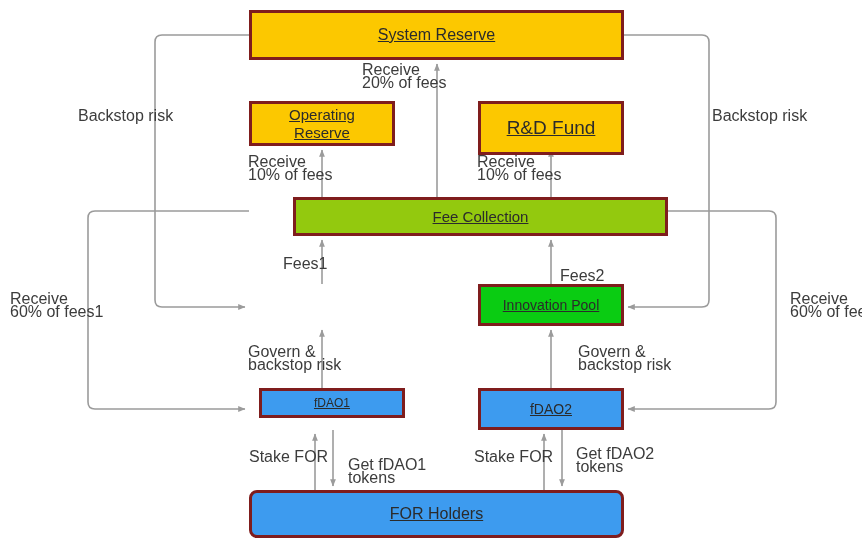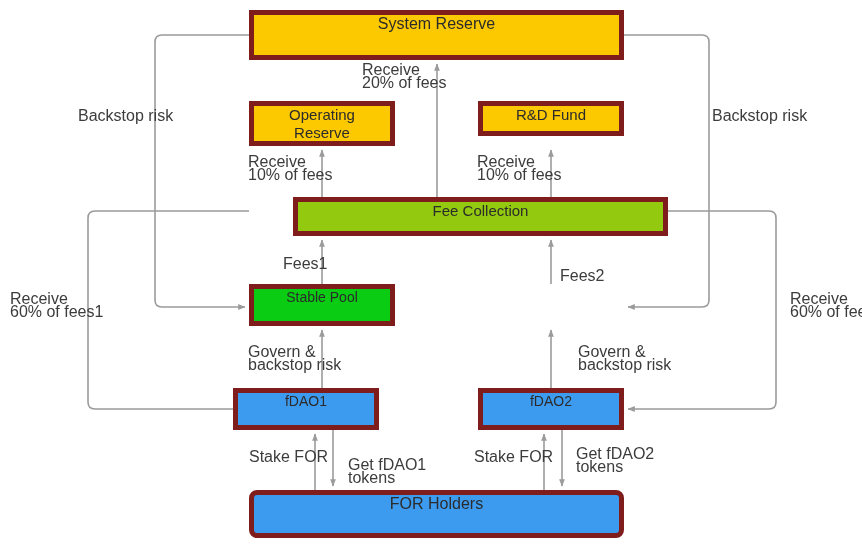--- a/index.html
+++ b/index.html
@@ -1,21 +1,21 @@
 <!DOCTYPE html>
 <html><head>
 <meta charset="utf-8">
 <style>
   html,body{margin:0;padding:0;background:#ffffff;}
   body{width:862px;height:545px;overflow:hidden;font-family:"Liberation Sans",sans-serif;}
   #stage{position:relative;width:862px;height:545px;background:#fff;}
   svg#wires{position:absolute;left:0;top:0;width:862px;height:545px;}
-  .node{position:absolute;box-sizing:border-box;border:5px solid #7f1d1d;
-        display:flex;align-items:flex-start;justify-content:center;text-align:center;
-        color:#2b2b2b;line-height:1.18;}
+  .node{position:absolute;box-sizing:border-box;border:3px solid #7f1d1d;
+        display:flex;align-items:center;justify-content:center;text-align:center;
+        color:#2b2b2b;line-height:1.18;text-decoration:underline;}
   .n-yellow{background:#fcc800;}
   .n-olive{background:#93c90e;margin-left:44px;}
   .n-green{background:#0acc12;}
   .n-blue{background:#3d9bef;}
   .lbl{position:absolute;color:#3c3c3c;font-size:16px;line-height:13px;white-space:pre;}
 </style>
 </head>
 <body>
 
 <div id="stage">
@@ -62,34 +62,34 @@
 
   <div class="node n-yellow" style="left:249px;top:10px;width:375px;height:50px;font-size:16px;">
       <span>System Reserve</span>
     </div>
 
   <div class="node n-yellow" style="left:249px;top:101px;width:146px;height:45px;font-size:15px;">
       <span class="ml" style="white-space: pre;">Operating
 Reserve</span>
     </div>
 
-  <div class="node n-yellow" style="left:478px;top:101px;width:146px;height:35px;font-size:15px;">
+  <div class="node n-yellow" style="left:478px;top:101px;width:146px;height:54px;font-size:19px;">
       <span>R&amp;D Fund</span>
     </div>
 
   <div class="node n-olive" style="left:249px;top:197px;width:375px;height:39px;font-size:15px;">
       <span>Fee Collection</span>
     </div>
 
-  <div class="node n-green" style="left:249px;top:284px;width:146px;height:42px;font-size:14px;">
-      <span>Stable Pool</span>
+
+  <div class="node n-green" style="left:478px;top:284px;width:146px;height:42px;font-size:14px;">
+      <span>Innovation Pool</span>
     </div>
 
-
-  <div class="node n-blue" style="left:233px;top:388px;width:146px;height:42px;font-size:14px;">
+  <div class="node n-blue" style="left:259px;top:388px;width:146px;height:30px;font-size:12px;">
       <span>fDAO1</span>
     </div>
 
   <div class="node n-blue" style="left:478px;top:388px;width:146px;height:42px;font-size:14px;">
       <span>fDAO2</span>
     </div>
 
   <div class="node n-blue" style="left:249px;top:490px;width:375px;height:48px;font-size:16px;border-radius:8px;">
       <span>FOR Holders</span>
     </div>

